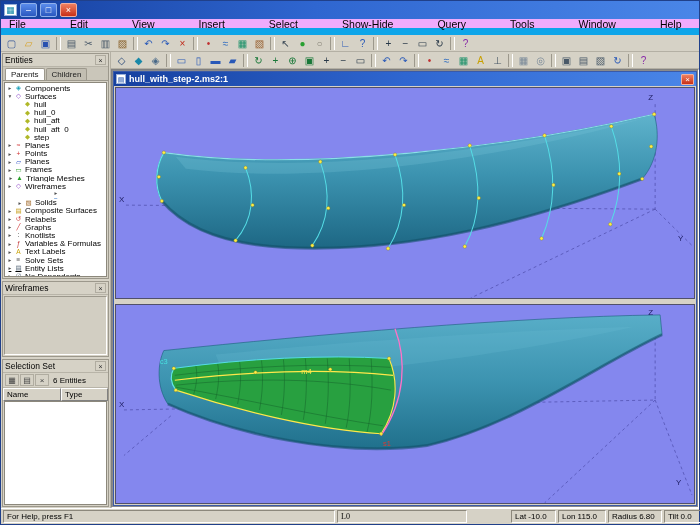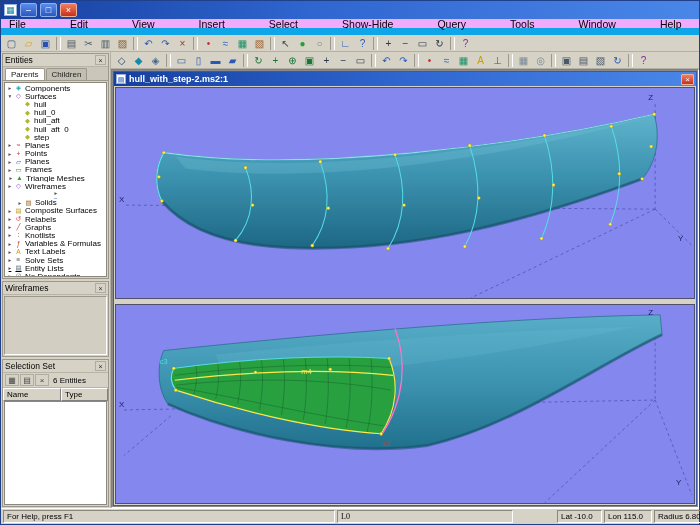--- a/index.html
+++ b/index.html
@@ -59,21 +59,21 @@
   .viewport svg{display:block;width:100%;height:100%;}
   .splitter{height:3px;flex:none;background:#d6d2c6;}
   .ax{font-size:8px;fill:#202066;}
   .lbl-c3{font-size:7.5px;fill:#48e0e0;}
   .lbl-m4{font-size:7.5px;fill:#ffe84a;}
   .lbl-s1{font-size:7.5px;fill:#e03830;}
   
   .statusbar{height:16px;flex:none;display:flex;align-items:flex-end;gap:2px;padding:1px 2px;background:#d6d2c6;border-top:1px solid #ffffff;}
   .sb-pane{height:13px;font-size:8px;line-height:11px;color:#000;padding:0 3px;border:1px solid;border-color:#8c887c #ffffff #ffffff #8c887c;white-space:nowrap;overflow:hidden;}
   .sb-help{width:332px;flex:none;}
-  .sb-mode{width:176px;flex:none;font-family:Liberation Serif, serif;}
+  .sb-mode{width:130px;flex:none;font-family:Liberation Serif, serif;}
   .sb-spacer{flex:1;border:none;}
   .sb-lat{width:45px;flex:none;margin-left:40px;}
   .sb-lon{width:48px;flex:none;}
   .sb-radius{width:54px;flex:none;}
   .sb-tilt{width:42px;flex:none;}
 </style>
 </head>
 <body>
 
 <div class="app">

